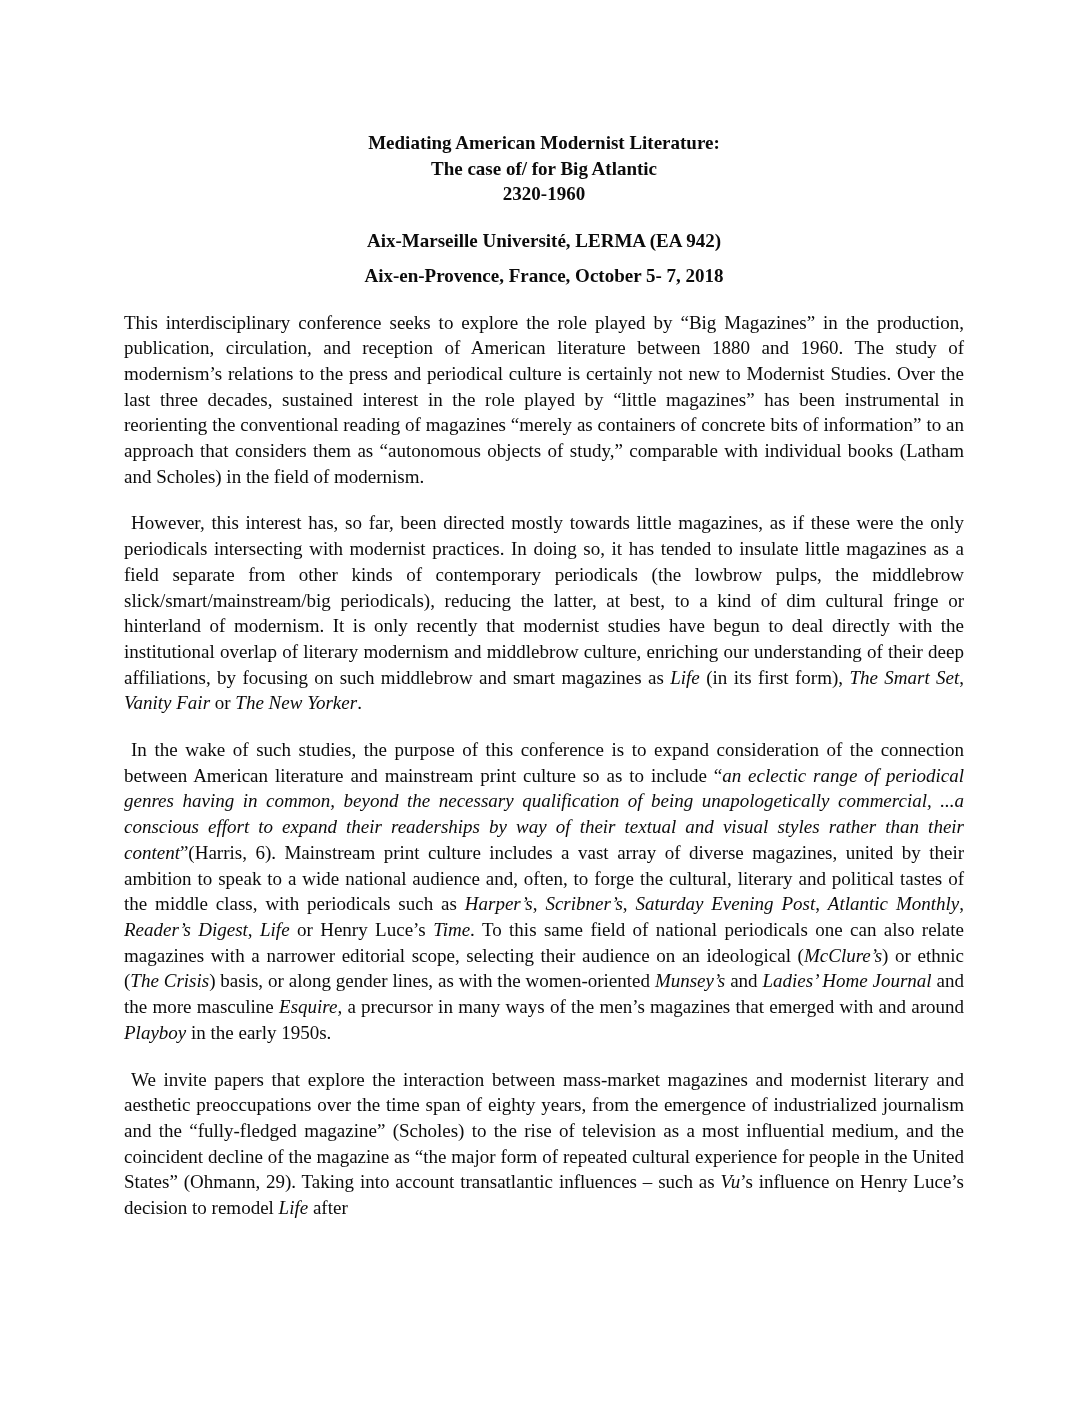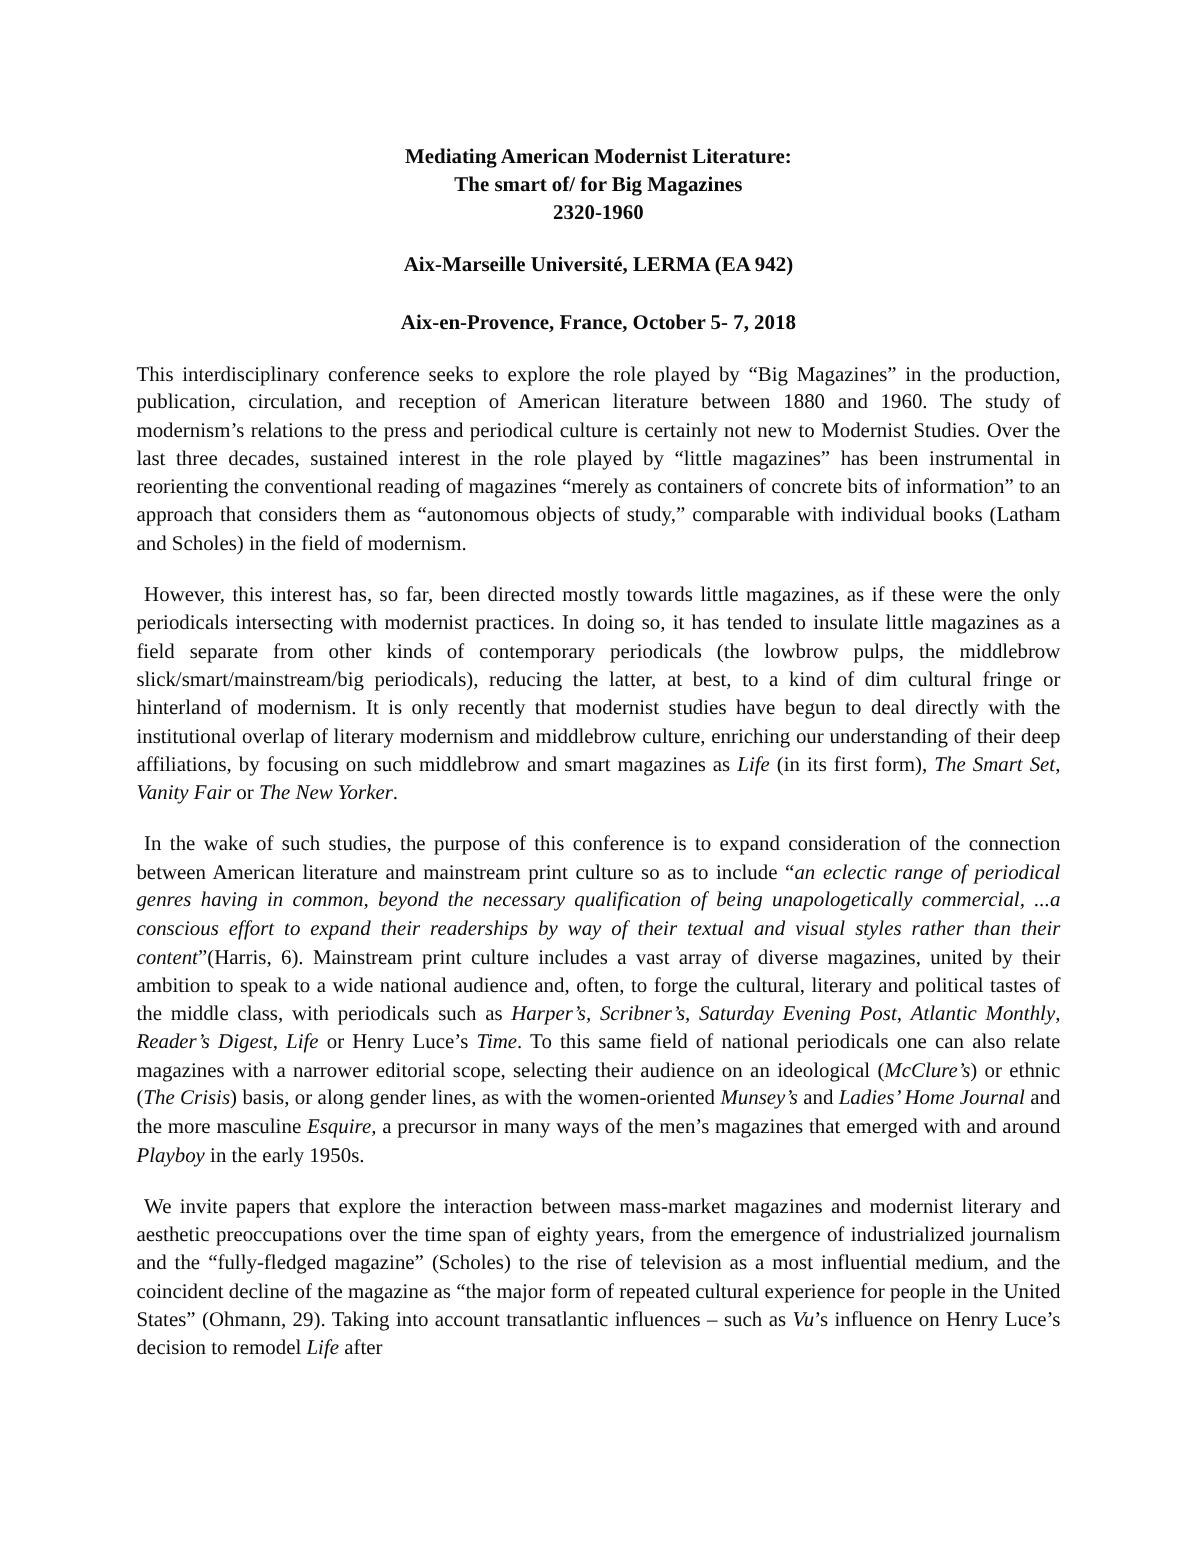--- a/index.html
+++ b/index.html
@@ -29,21 +29,21 @@
   }
   .title-line {
     margin: 0;
   }
   .subtitle {
     text-align: center;
     font-weight: bold;
     margin-top: 21px;
   }
   .subtitle-2 {
-    margin-top: 27px;
+    margin-top: 9px;
   }
   .body-text {
     margin-top: 0;
     font-family: Liberation Serif, serif;
   }
   p.para {
     margin: 21px 0 0 0;
     text-align: justify;
   }
   p.para.indent {
@@ -54,21 +54,21 @@
   }
 </style>
 </head>
 <body>
 
 <div class="page">
   <div class="content">
 
     <div class="title-block">
       <div class="title-line">Mediating American Modernist Literature:</div>
-      <div class="title-line">The smart of/ for Big Magazines</div>
+      <div class="title-line">The case of/ for Big Atlantic</div>
       <div class="title-line">2320-1960</div>
     </div>
 
     <div class="subtitle">Aix-Marseille Université, LERMA (EA 942)</div>
 
     <div class="subtitle subtitle-2">Aix-en-Provence, France, October 5- 7, 2018</div>
 
     <div class="body-text">
         <p class="para"><span>This interdisciplinary conference seeks to explore the role played by “Big Magazines” in the production, publication, circulation, and reception of American literature between 1880 and 1960. The study of modernism’s relations to the press and periodical culture is certainly not new to Modernist Studies. Over the last three decades, sustained interest in the role played by “little magazines” has been instrumental in reorienting the conventional reading of magazines “merely as containers of concrete bits of information” to an approach that considers them as “autonomous objects of study,” comparable with individual books (Latham and Scholes) in the field of modernism.</span></p>
         <p class="para indent"><span>However, this interest has, so far, been directed mostly towards little magazines, as if these were the only periodicals intersecting with modernist practices. In doing so, it has tended to insulate little magazines as a field separate from other kinds of contemporary periodicals (the lowbrow pulps, the middlebrow slick/smart/mainstream/big periodicals), reducing the latter, at best, to a kind of dim cultural fringe or hinterland of modernism. It is only recently that modernist studies have begun to deal directly with the institutional overlap of literary modernism and middlebrow culture, enriching our understanding of their deep affiliations, by focusing on such middlebrow and smart magazines as </span><span class="it">Life</span><span> (in its first form), </span><span class="it">The Smart Set</span><span>, </span><span class="it">Vanity Fair</span><span> or </span><span class="it">The New Yorker</span><span>.</span></p>

